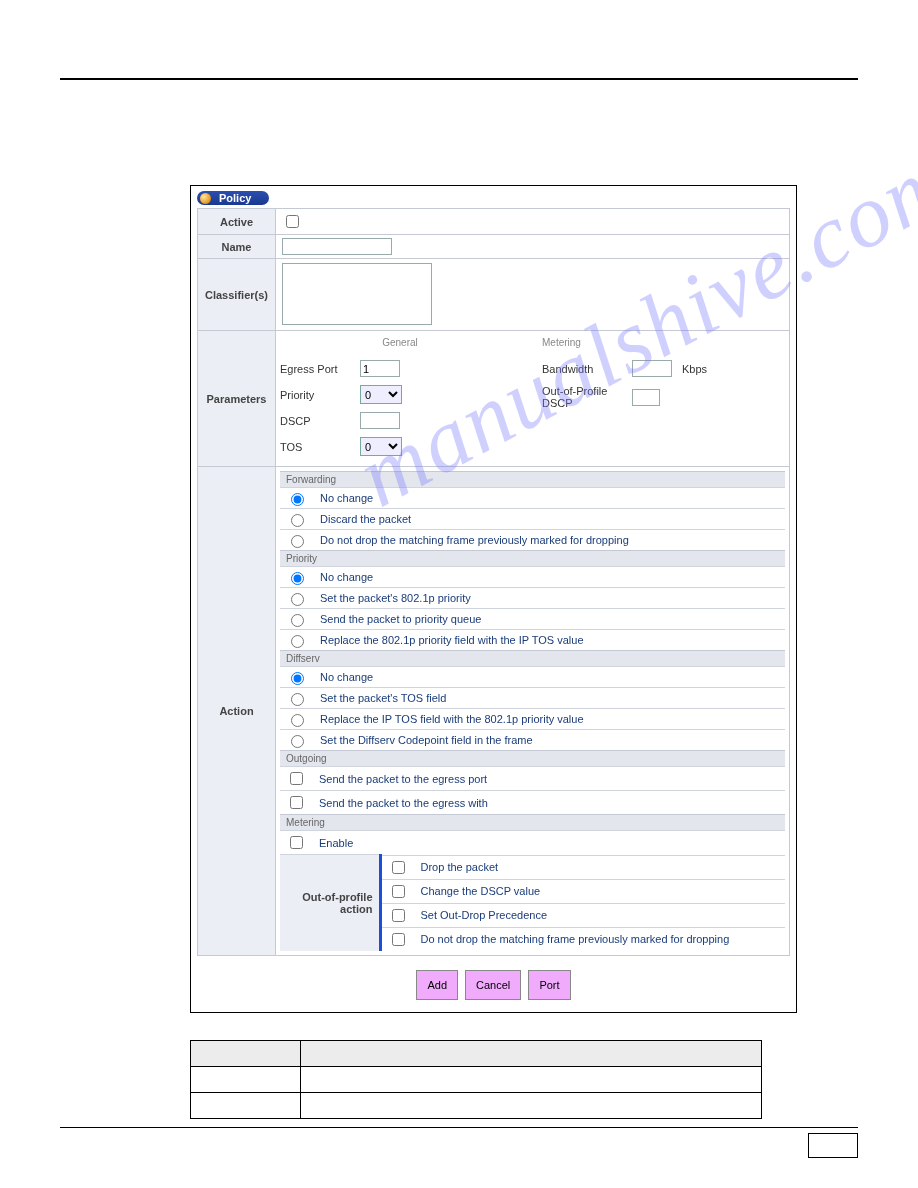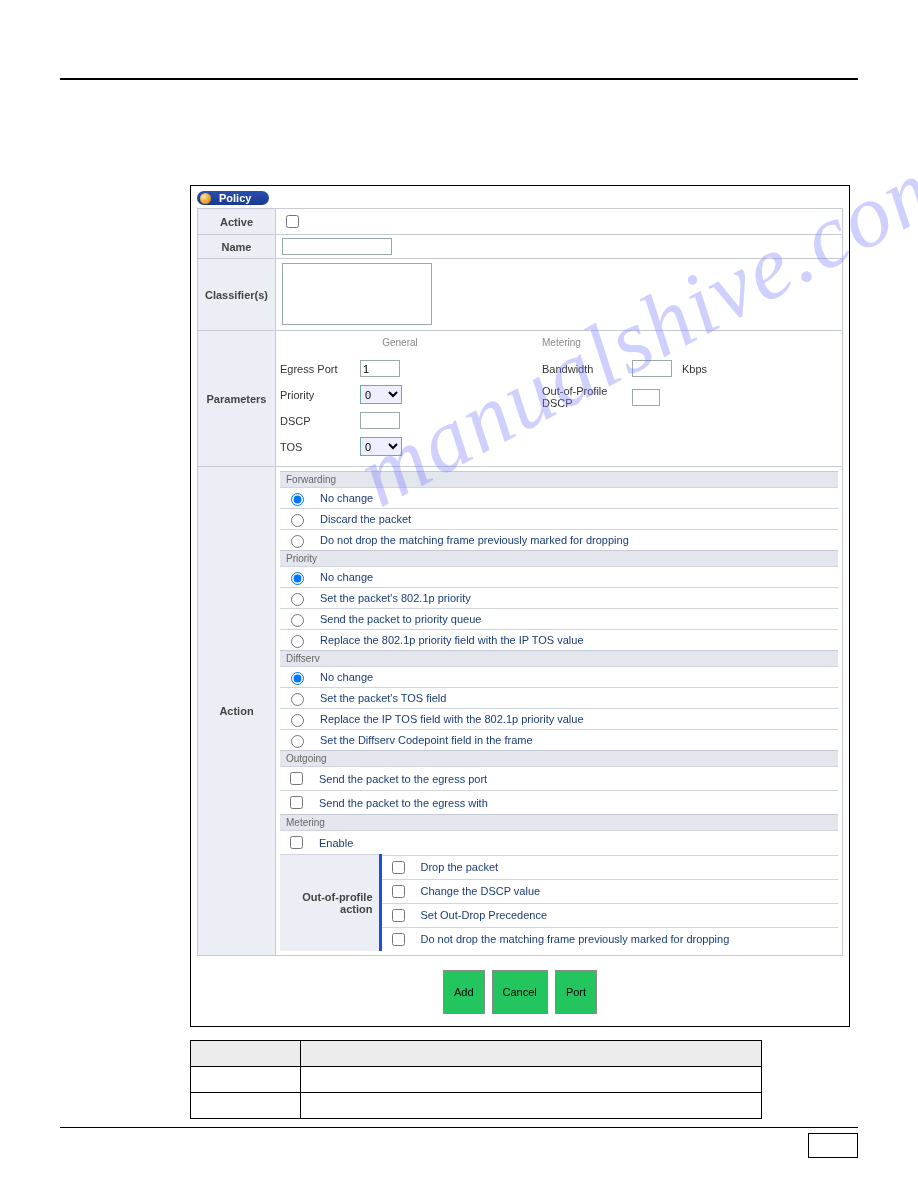--- a/index.html
+++ b/index.html
@@ -15,21 +15,21 @@
     height: 1188px;
   }
   .page-hr-top { position: absolute; left: 60px; right: 60px; top: 78px; height: 2px; background: #000; }
   .page-hr-bottom { position: absolute; left: 60px; right: 60px; bottom: 60px; height: 1px; background: #000; }
   .page-box { position: absolute; right: 60px; bottom: 30px; border: 1px solid #000; width: 50px; height: 25px; }
 
   .screenshot-frame {
     position: absolute;
     left: 190px;
     top: 185px;
-    width: 660px;
+    width: 607px;
     border: 1px solid #000;
     background: #fff;
     padding: 0;
   }
   .watermark {
     position: absolute;
     left: 150px; top: 250px;
     font-size: 90px;
     font-style: italic;
     color: rgba(120,120,255,0.35);
@@ -104,21 +104,21 @@
   input[type="text"].tiny { width: 40px; height: 17px; border: 1px solid #9aa; font-size: 11px; }
   input[type="text"].mid  { width: 110px; height: 17px; border: 1px solid #9aa; font-size: 11px; }
   select.sel { height: 19px; width: 42px; border: 1px solid #7a9; background: #eef; font-size: 11px; }
   textarea.classbox { width: 150px; height: 62px; border: 1px solid #9aa; resize: none; }
 
   .nested-tbl { width: 100%; border-collapse: collapse; }
   .nested-tbl td { border-top: 1px solid #d0d4dc; padding: 2px 6px; color: #1a3c78; }
   .nested-tbl td.sub-lbl { background:#eceef6; color:#444; font-weight:bold; text-align:right; width:100px; border-right:3px solid #1d4ed8; }
 
   .btn-row { text-align:center; padding: 14px 0 12px; }
-  .btn { display:inline-block; border:1px solid #888; background:#22c55e; padding:15px 10px; font-size:11px; margin:0 2px; cursor:pointer; }
+  .btn { display:inline-block; border:1px solid #888; background:#f0abfc; padding:8px 10px; font-size:11px; margin:0 2px; cursor:pointer; }
 
   .desc-table {
     position: absolute;
     left: 190px; top: 1040px;
     width: 572px;
     border-collapse: collapse;
   }
   .desc-table th, .desc-table td {
     border: 1px solid #000;
     height: 26px;

